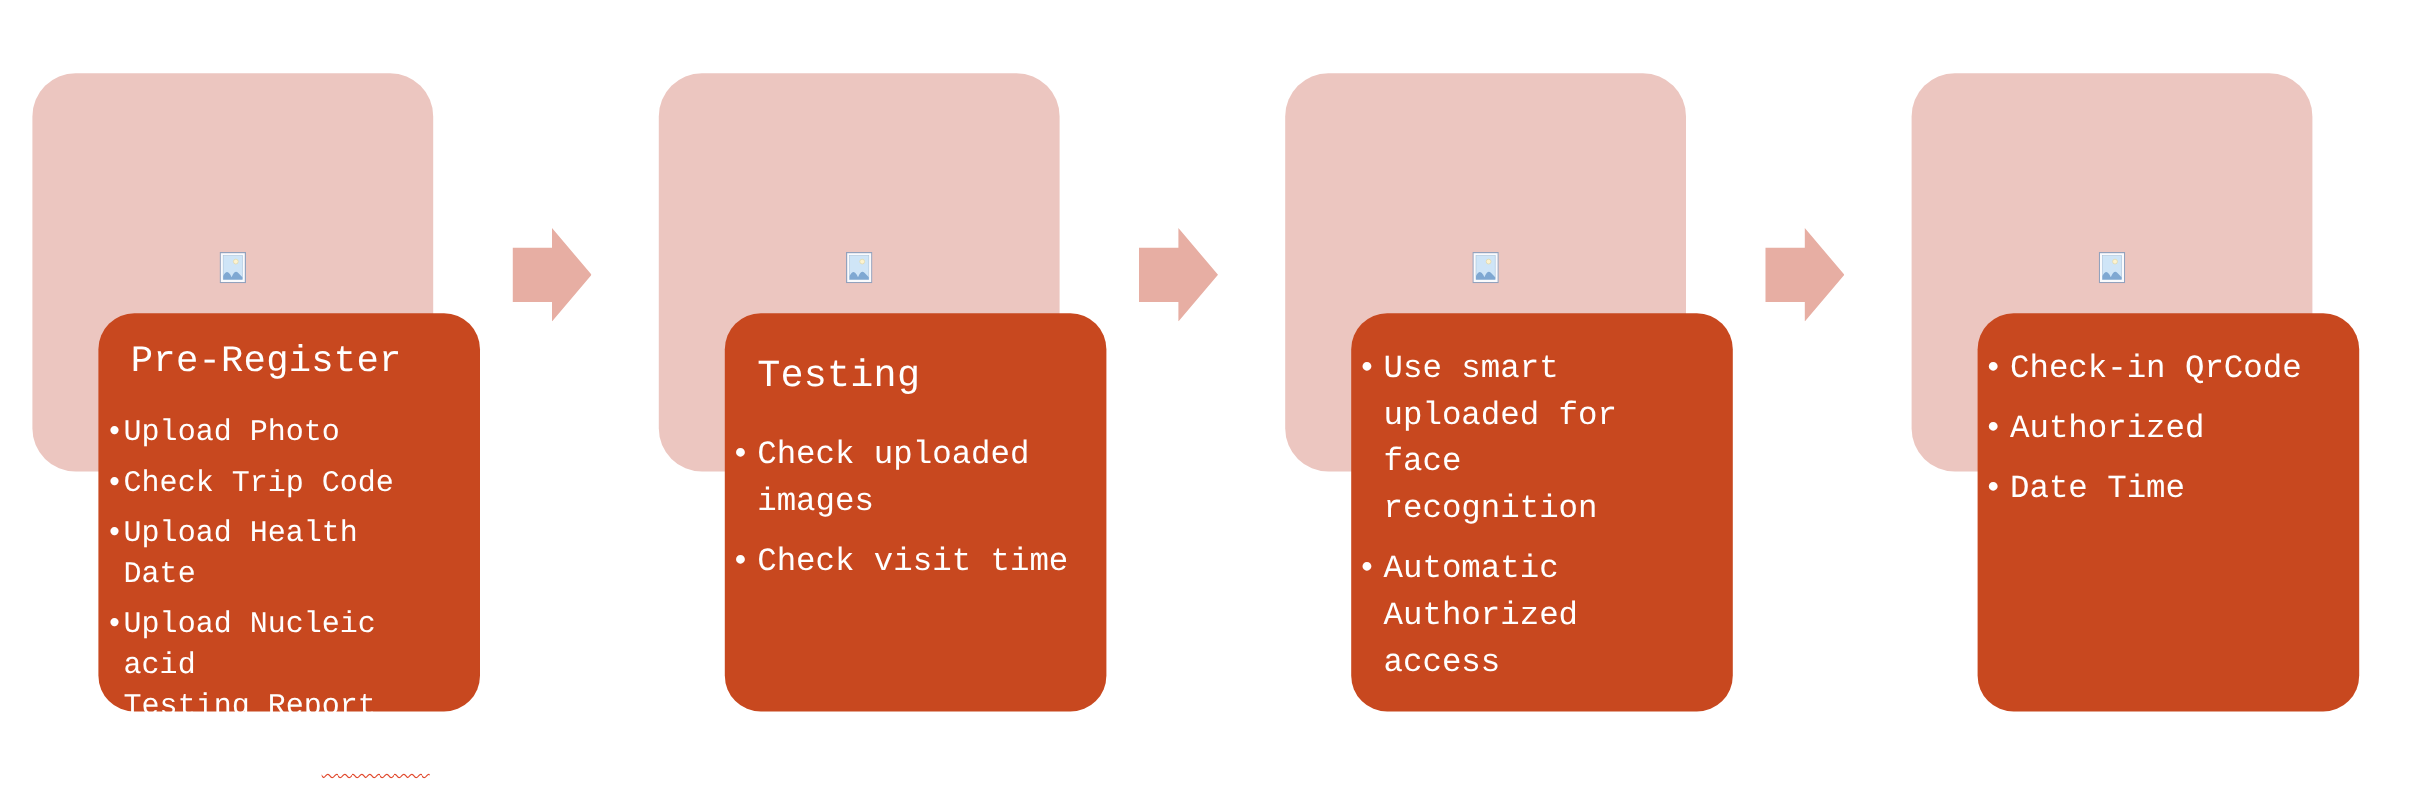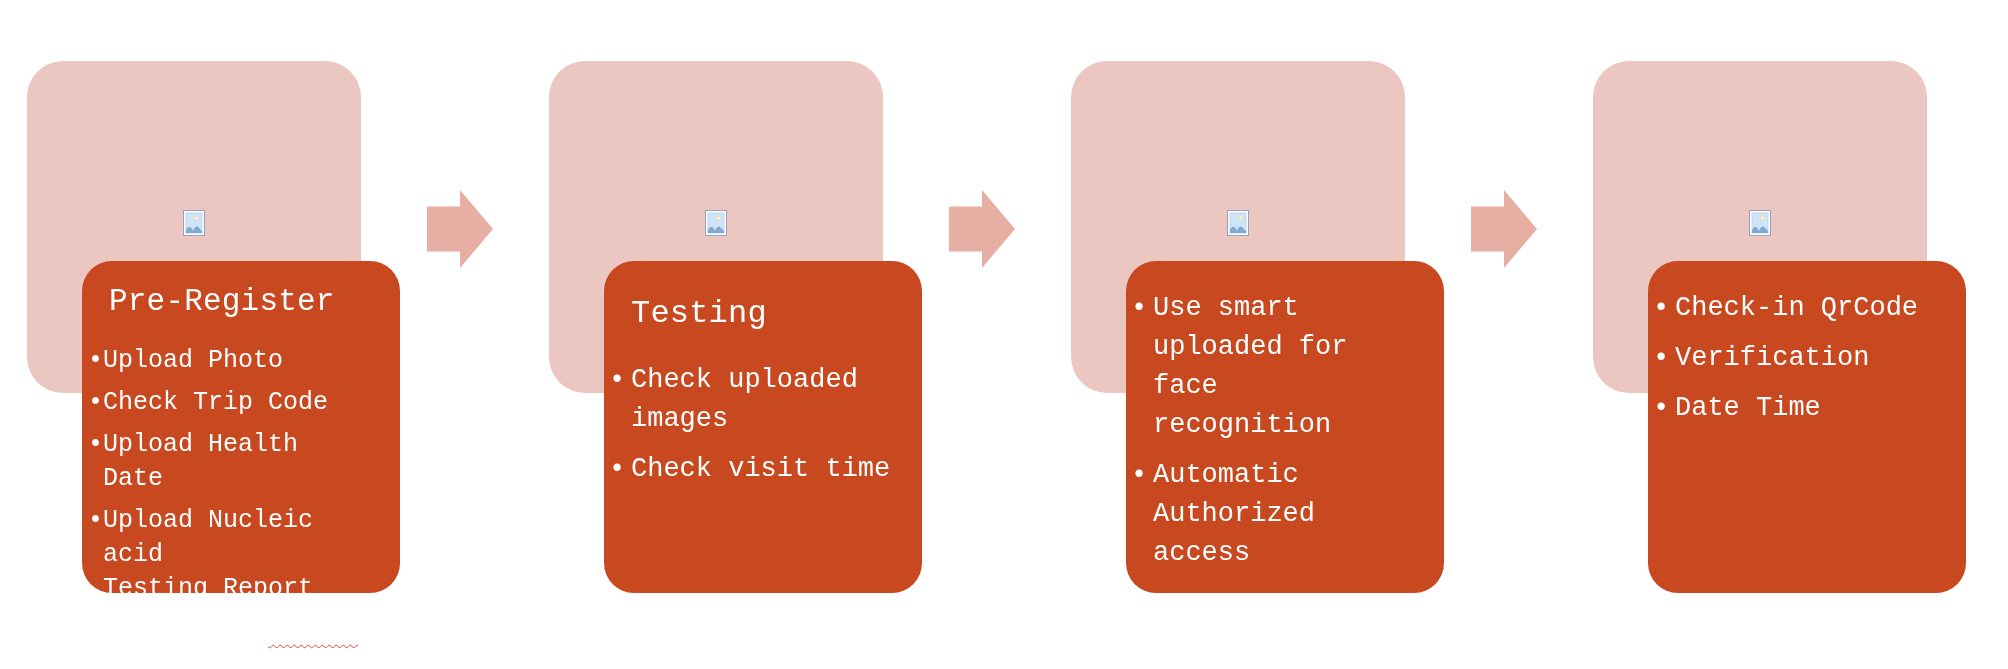--- a/index.html
+++ b/index.html
@@ -185,21 +185,21 @@
       </svg>
     </div>
     <div class="card wide-title">
       <div class="bullets">
         <div class="bullet">
           <span class="dot">•</span>
           <span class="txt">Check-in QrCode</span>
         </div>
         <div class="bullet">
           <span class="dot">•</span>
-          <span class="txt">Verification</span>
+          <span class="txt">Authorized</span>
         </div>
         <div class="bullet">
           <span class="dot">•</span>
           <span class="txt">Date Time</span>
         </div>
       </div>
     </div>
   </div>
 
 </div>

